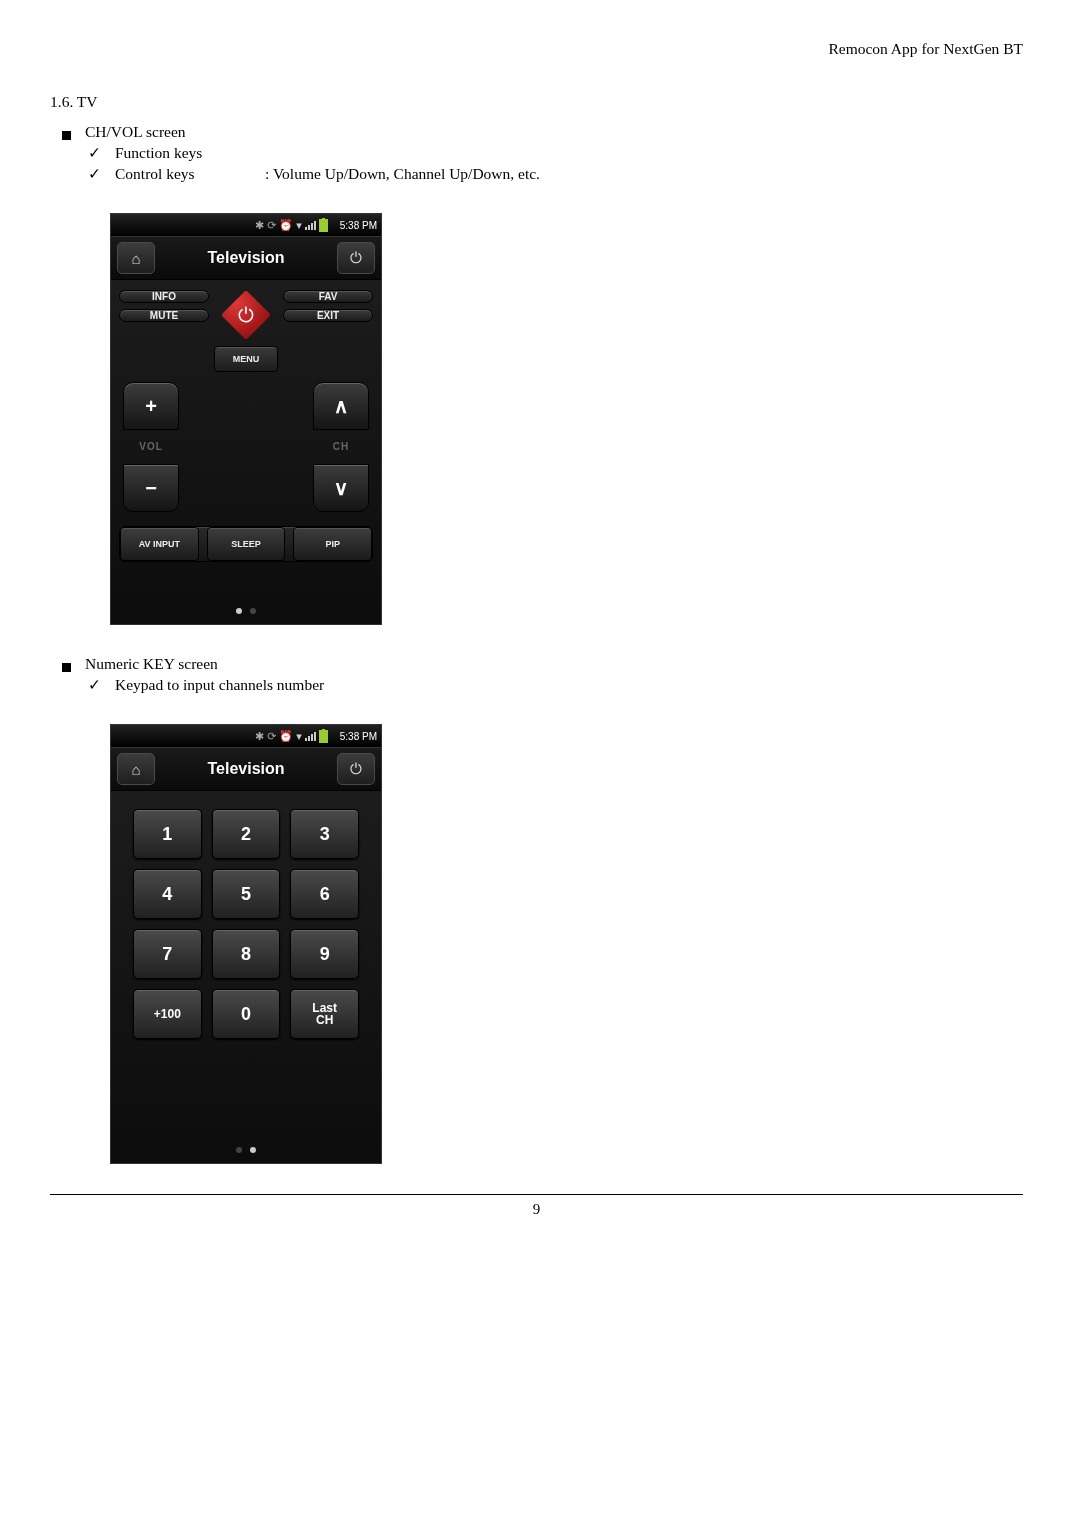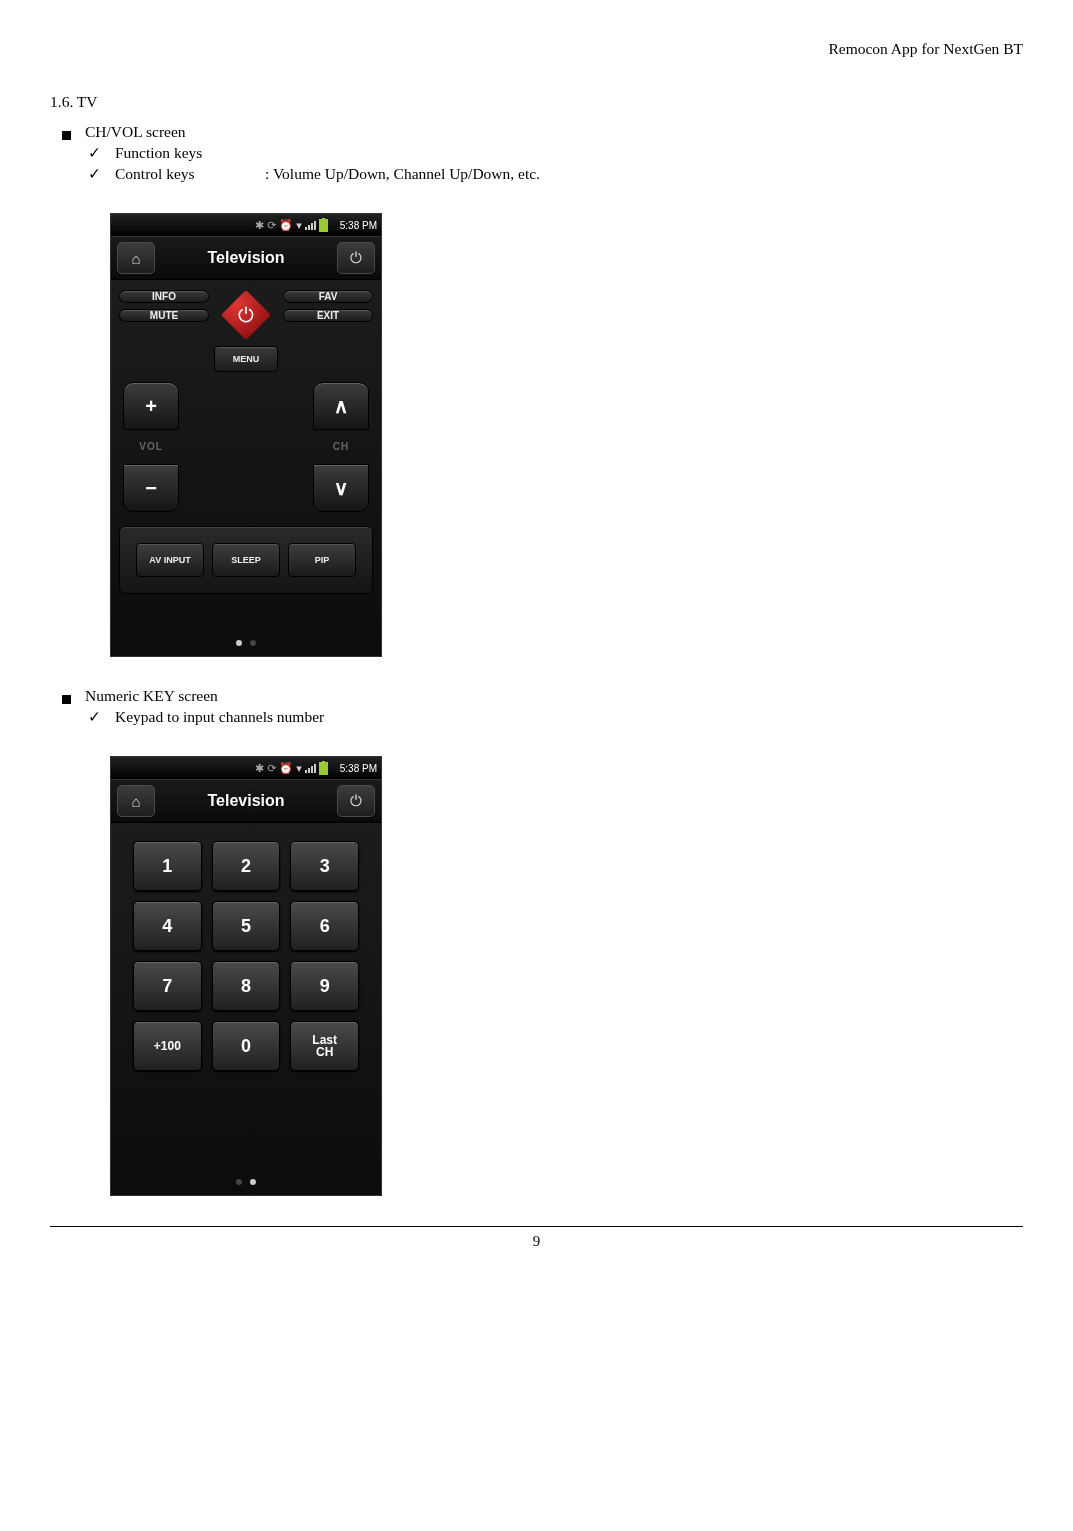--- a/index.html
+++ b/index.html
@@ -212,21 +212,21 @@
   }
   .rocker-flat {
     display: flex;
     flex-direction: column;
     align-items: center;
     gap: 0px;
   }
   .bottom-panel {
     background: linear-gradient(#2a2a2a, #141414);
     border-radius: 6px;
-    padding: 16px;
+    padding: 0;
     display: flex;
     gap: 8px;
     justify-content: flex-end;
     border: 1px solid #000;
     box-shadow: inset 0 1px 0 #444;
   }
   .sq-btn {
     flex: 1;
     height: 32px;
     background: linear-gradient(#3d3d3d, #1a1a1a);

